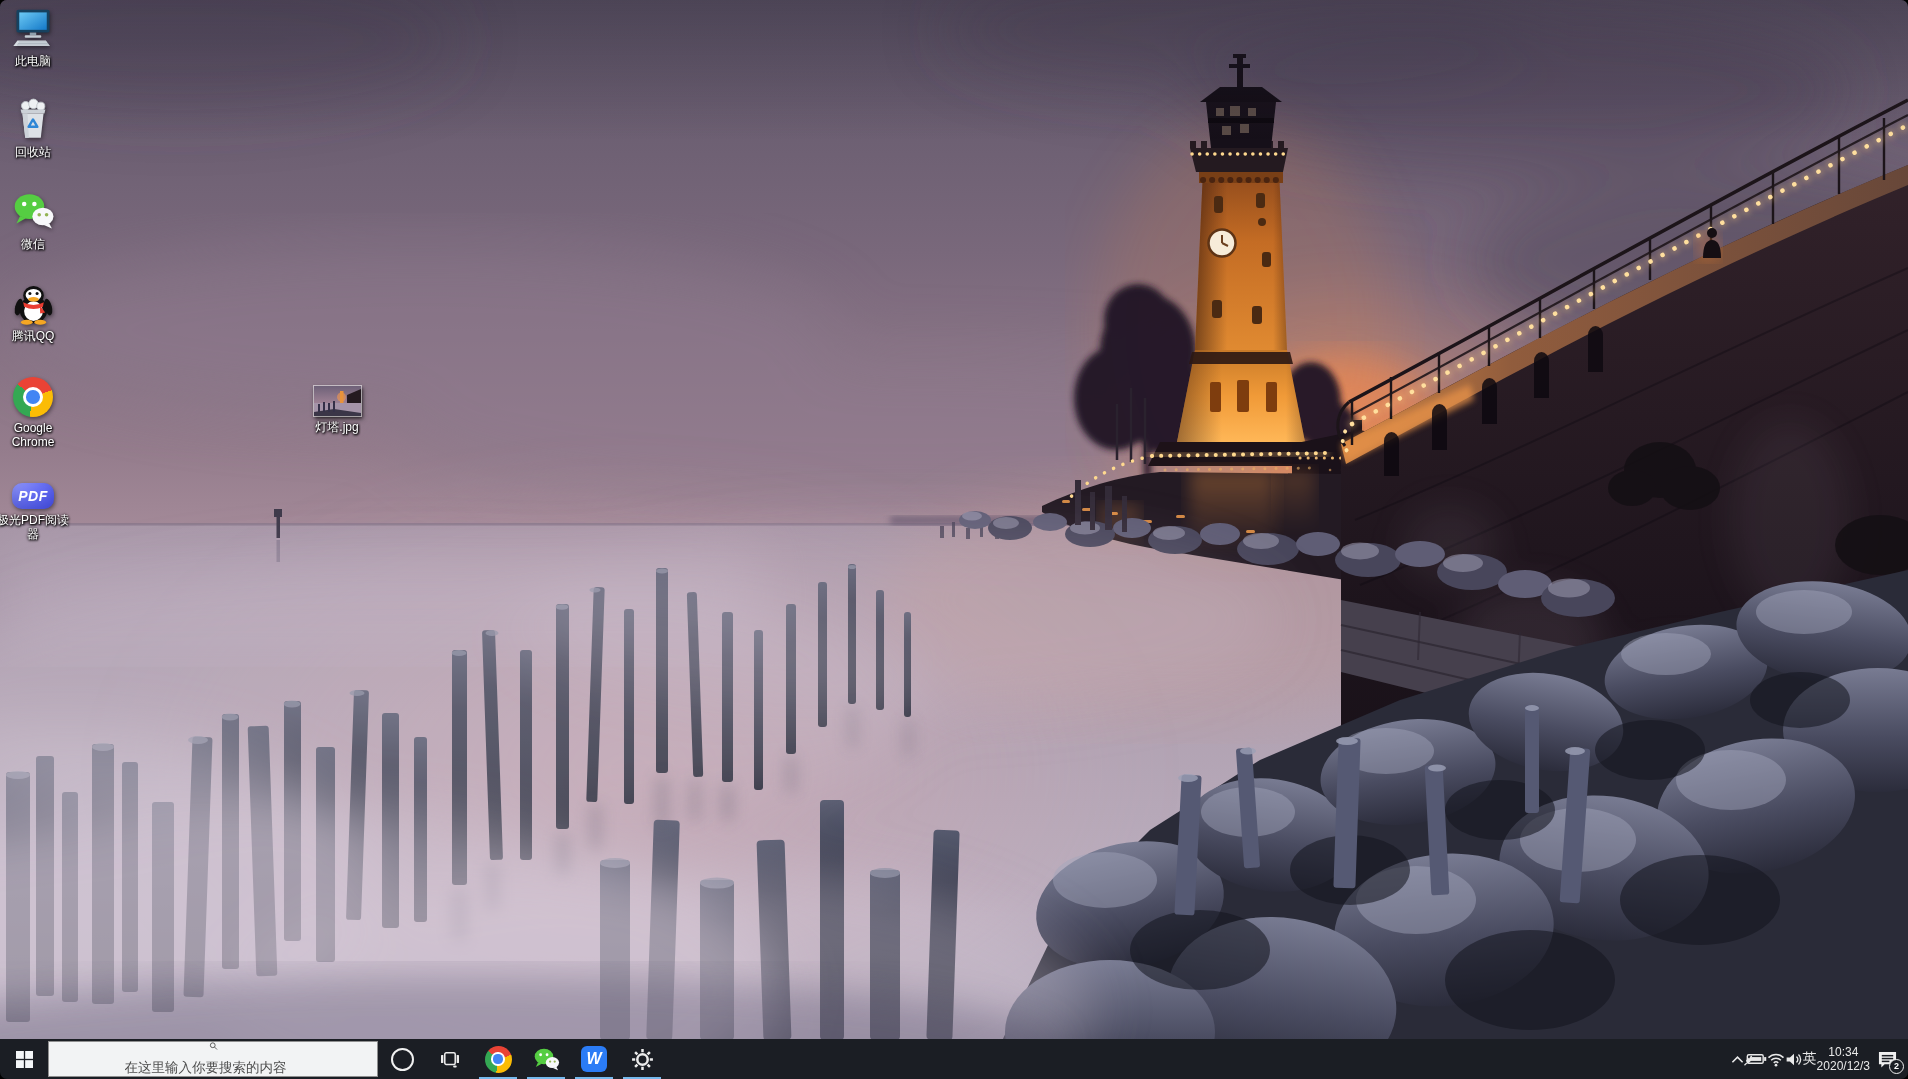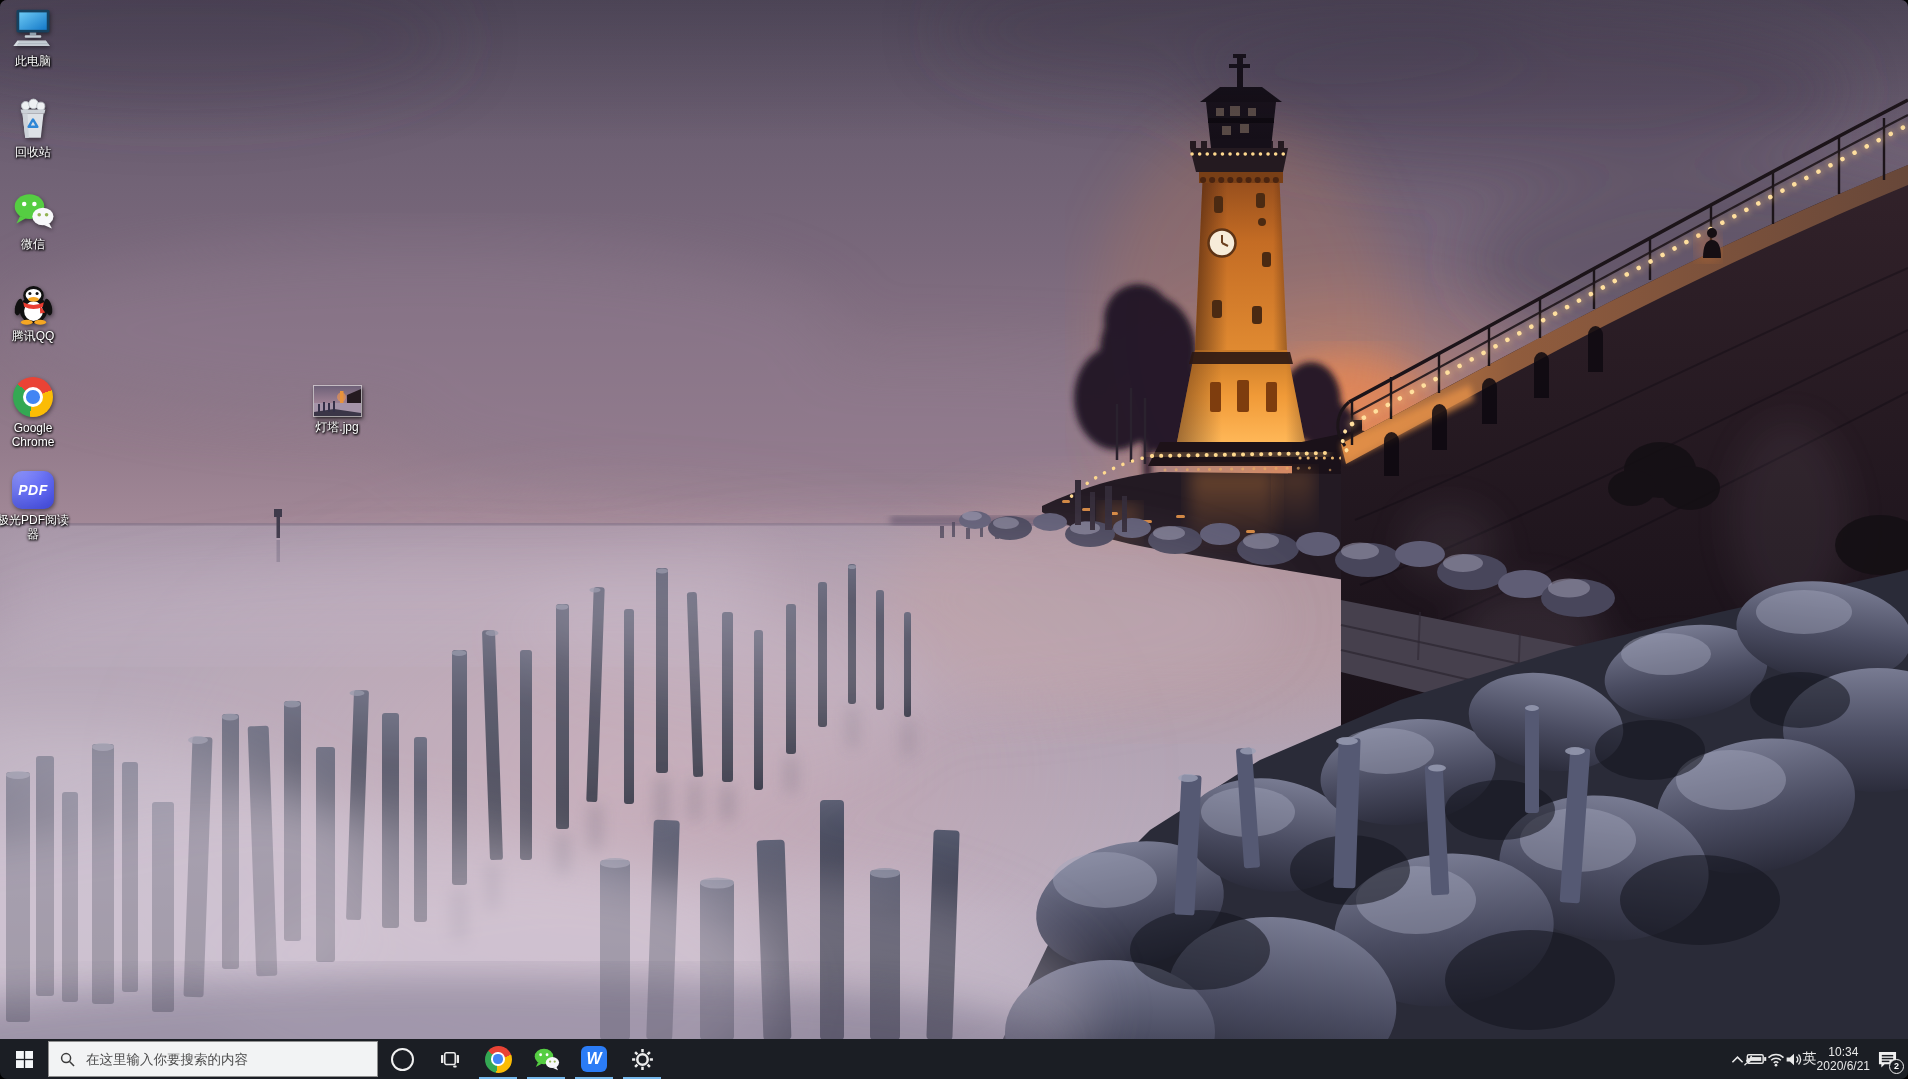--- a/index.html
+++ b/index.html
@@ -12,33 +12,33 @@
   .dicon .ic{height:44px;display:flex;align-items:flex-end;justify-content:center;
              filter:drop-shadow(1px 2px 2px rgba(0,0,0,.45));}
   .dicon .lbl{margin-top:4px;font-size:12px;line-height:14px;color:#fff;text-align:center;
               max-width:76px;word-break:break-word;
               text-shadow:1px 1px 2px #000,0 0 3px rgba(0,0,0,.9),0 1px 3px rgba(0,0,0,.95);}
   .chrome{border-radius:50%;background:conic-gradient(from 70deg,#fbbc05 0deg 120deg,#34a853 120deg 240deg,#ea4335 240deg 360deg);position:relative;}
   .chrome::before{content:"";position:absolute;inset:25%;background:#fff;border-radius:50%;}
   .chrome::after{content:"";position:absolute;inset:33%;background:#4285f4;border-radius:50%;}
   .chrome.big{width:40px;height:40px;}
   .chrome.small{width:27px;height:27px;}
-  .pdficon{width:42px;height:38px;border-radius:10px;display:flex;align-items:center;justify-content:center;
+  .pdficon{width:42px;height:26px;border-radius:10px;display:flex;align-items:center;justify-content:center;
            background:linear-gradient(140deg,#959bfa 0%,#6a72f5 45%,#4d55ee 100%);
            box-shadow:inset 0 -8px 14px rgba(25,30,130,.25);}
   .pdficon span{color:#fff;font-weight:bold;font-style:italic;font-size:14px;letter-spacing:.5px;}
   .thumb{box-shadow:0 0 0 1px rgba(255,255,255,.55),1px 2px 3px rgba(0,0,0,.5);}
 
   
   .taskbar{position:absolute;left:0;bottom:0;width:1908px;height:40px;background:#1b1e24;
            display:flex;align-items:stretch;z-index:10;}
   .taskbar button{background:transparent;border:0;margin:0;padding:0;color:#e9e9e9;font-family:inherit;cursor:default;}
   .tb-btn{width:48px;display:flex;align-items:center;justify-content:center;}
   .searchbox{width:330px;margin:2px 0;background:#f2f3f4;border:1px solid #8f8f8f;box-sizing:border-box;
-             display:flex;align-items:center;gap:9px;padding:0 11px;}
+             display:flex;align-items:center;gap:9px;padding:0 11px;flex-direction:column;}
   .searchbox input{flex:1;min-width:0;border:0;background:transparent;outline:none;
                    font-size:13.5px;color:#222;font-family:inherit;}
   .searchbox input::placeholder{color:#4c4c4c;opacity:1;}
   .cortana-ring{width:19px;height:19px;border:2.4px solid #f0f0f0;border-radius:50%;}
   .tb-app{position:relative;width:48px;display:flex;align-items:center;justify-content:center;}
   .runline{position:absolute;left:5px;right:5px;bottom:0;height:2px;background:#76b9ed;}
   .wps{width:26px;height:26px;border-radius:6px;background:#2b7cf6;color:#fff;font-weight:bold;font-style:italic;
        font-size:16px;display:flex;align-items:center;justify-content:center;}
   .tray{margin-left:auto;display:flex;align-items:center;height:100%;padding-right:4px;}
   .titem{height:100%;display:flex;align-items:center;justify-content:center;padding:0 6px;position:relative;}
@@ -679,21 +679,21 @@
           <path d="M2,6.5 L6,6.5 L11,2 L11,16 L6,11.5 L2,11.5 Z" fill="#e9e9e9"></path>
           <g fill="none" stroke="#e9e9e9" stroke-width="1.7">
             <path d="M14,5.5 a4.4,4.4 0 0 1 0,7"></path>
               <path d="M16.5,3 a8.3,8.3 0 0 1 0,12"></path>
           </g>
         </svg>
       </button>
       <button class="titem lang">英</button>
       <button class="titem clock">
         <span>10:34</span>
-        <span>2020/6/21</span>
+        <span>2020/12/3</span>
       </button>
       <button class="titem acwrap">
         <svg width="21" height="19" viewBox="0 0 22 20">
           <path d="M2,2 L20,2 L20,15 L8,15 L4.5,18.5 L4.5,15 L2,15 Z" fill="#f0f0f0"></path>
           <g stroke="#1b1e24" stroke-width="1.6">
               <path d="M5,6 L17,6"></path>
               <path d="M5,9 L17,9"></path>
               <path d="M5,12 L13,12"></path>
             </g>
         </svg>

